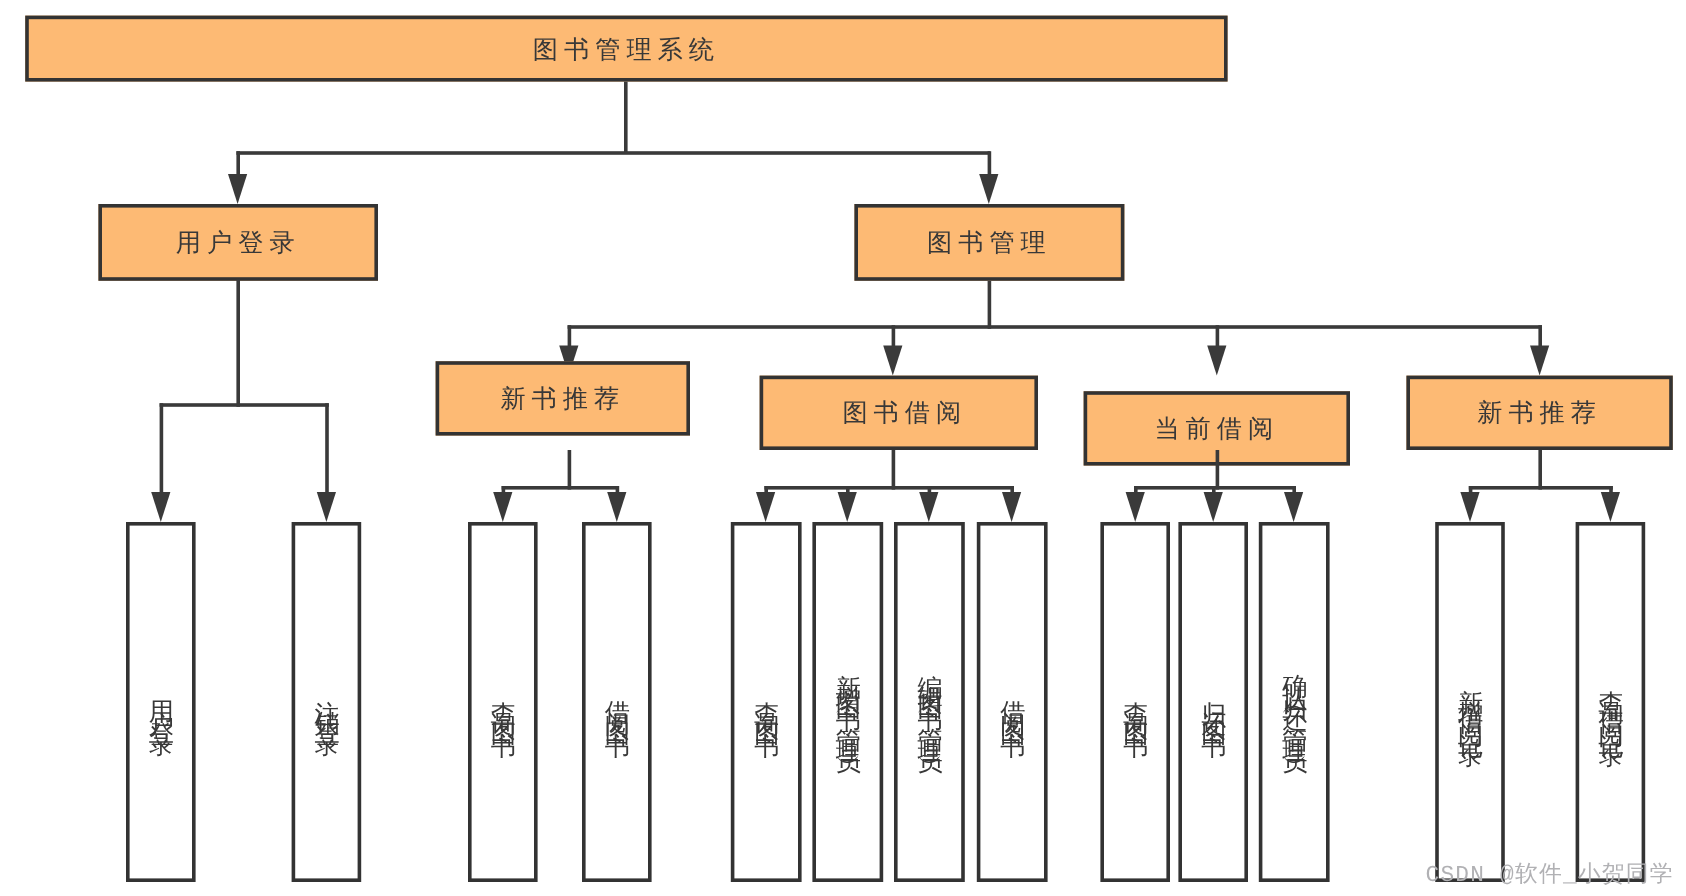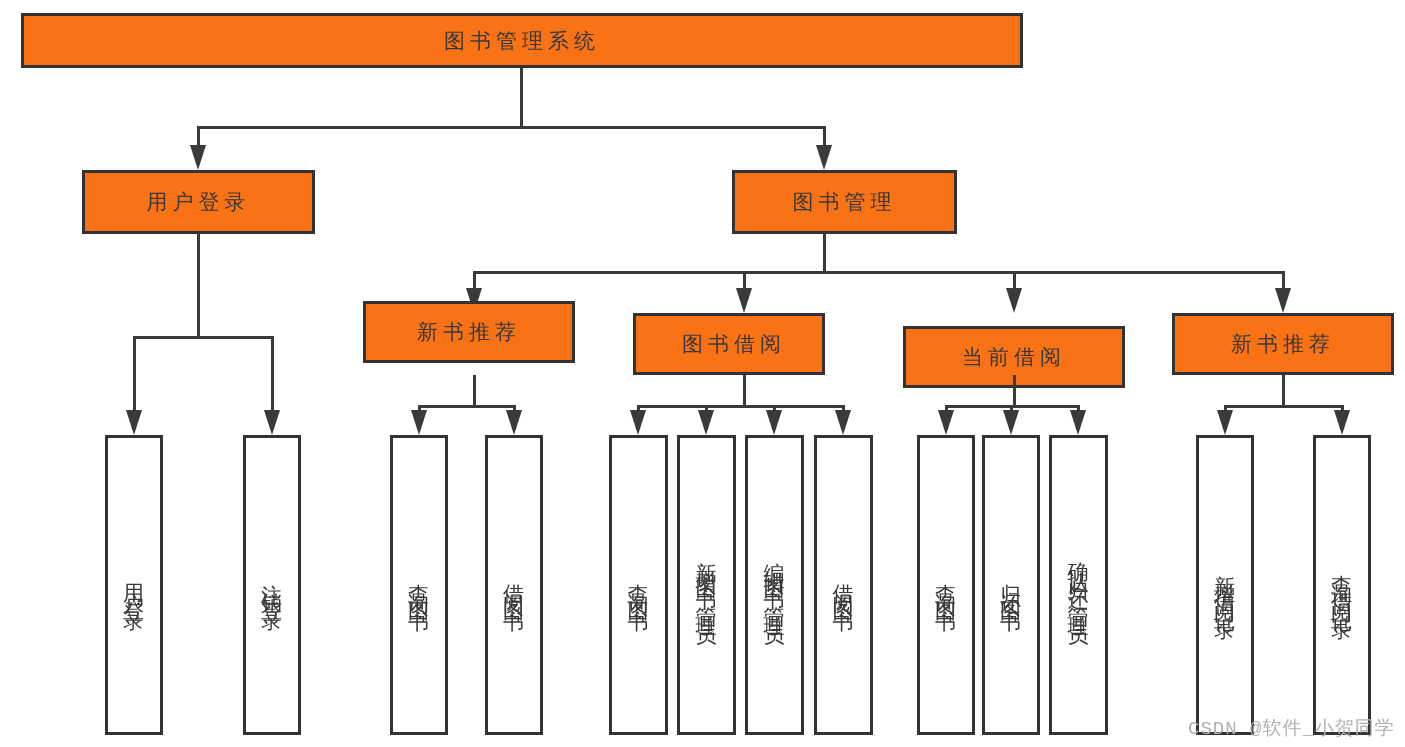--- a/index.html
+++ b/index.html
@@ -7,21 +7,21 @@
     position:relative;
     width:1405px;height:747px;
     background:#ffffff;
     font-family:"Liberation Sans","DejaVu Sans",sans-serif;
     overflow:hidden;
   }
   .hbox{
     position:absolute;
     box-sizing:border-box;
     border:3px solid #333333;
-    background:#f97316;
+    background:#fdba74;
     display:flex;align-items:center;justify-content:center;
   }
   .hlabel{
     font-size:21px;
     letter-spacing:5px;
     color:#383838;
     white-space:nowrap;
   }
   .vbox{
     position:absolute;
@@ -69,21 +69,21 @@
   <div class="vline" style="left:520px;top:68px;height:60px;"></div>
   <div class="hline" style="left:197px;top:126px;width:628px;"></div>
   <div class="vline" style="left:197px;top:126px;height:21px;"></div>
   <div class="arrowhead" style="left:190px;top:145px;"></div>
   <div class="vline" style="left:823px;top:126px;height:21px;"></div>
   <div class="arrowhead" style="left:816px;top:145px;"></div>
 
   <div class="hbox" style="left:82px;top:170px;width:233px;height:64px;">
     <span class="hlabel">用户登录</span>
   </div>
-  <div class="hbox" style="left:712px;top:170px;width:225px;height:64px;margin-left:20px;">
+  <div class="hbox" style="left:712px;top:170px;width:225px;height:64px;">
     <span class="hlabel">图书管理</span>
   </div>
 
   <div class="vline" style="left:197px;top:233px;height:106px;"></div>
   <div class="hline" style="left:133px;top:336px;width:141px;"></div>
   <div class="vline" style="left:133px;top:336px;height:76px;"></div>
   <div class="arrowhead" style="left:126px;top:410px;"></div>
   <div class="vline" style="left:271px;top:336px;height:76px;"></div>
   <div class="arrowhead" style="left:264px;top:410px;"></div>
 
@@ -94,21 +94,21 @@
   <div class="vline" style="left:743px;top:271px;height:19px;"></div>
   <div class="arrowhead" style="left:736px;top:288px;"></div>
   <div class="vline" style="left:1013px;top:271px;height:19px;"></div>
   <div class="arrowhead" style="left:1006px;top:288px;"></div>
   <div class="vline" style="left:1282px;top:271px;height:19px;"></div>
   <div class="arrowhead" style="left:1275px;top:288px;"></div>
 
   <div class="hbox" style="left:363px;top:301px;width:212px;height:62px;">
     <span class="hlabel">新书推荐</span>
   </div>
-  <div class="hbox" style="left:633px;top:313px;width:192px;height:62px;padding-left:10px;">
+  <div class="hbox" style="left:633px;top:313px;width:232px;height:62px;padding-left:10px;">
     <span class="hlabel">图书借阅</span>
   </div>
   <div class="hbox" style="left:903px;top:326px;width:222px;height:62px;">
     <span class="hlabel">当前借阅</span>
   </div>
   <div class="hbox" style="left:1172px;top:313px;width:222px;height:62px;">
     <span class="hlabel">新书推荐</span>
   </div>
 
   <div class="vline" style="left:473px;top:375px;height:33px;"></div>

